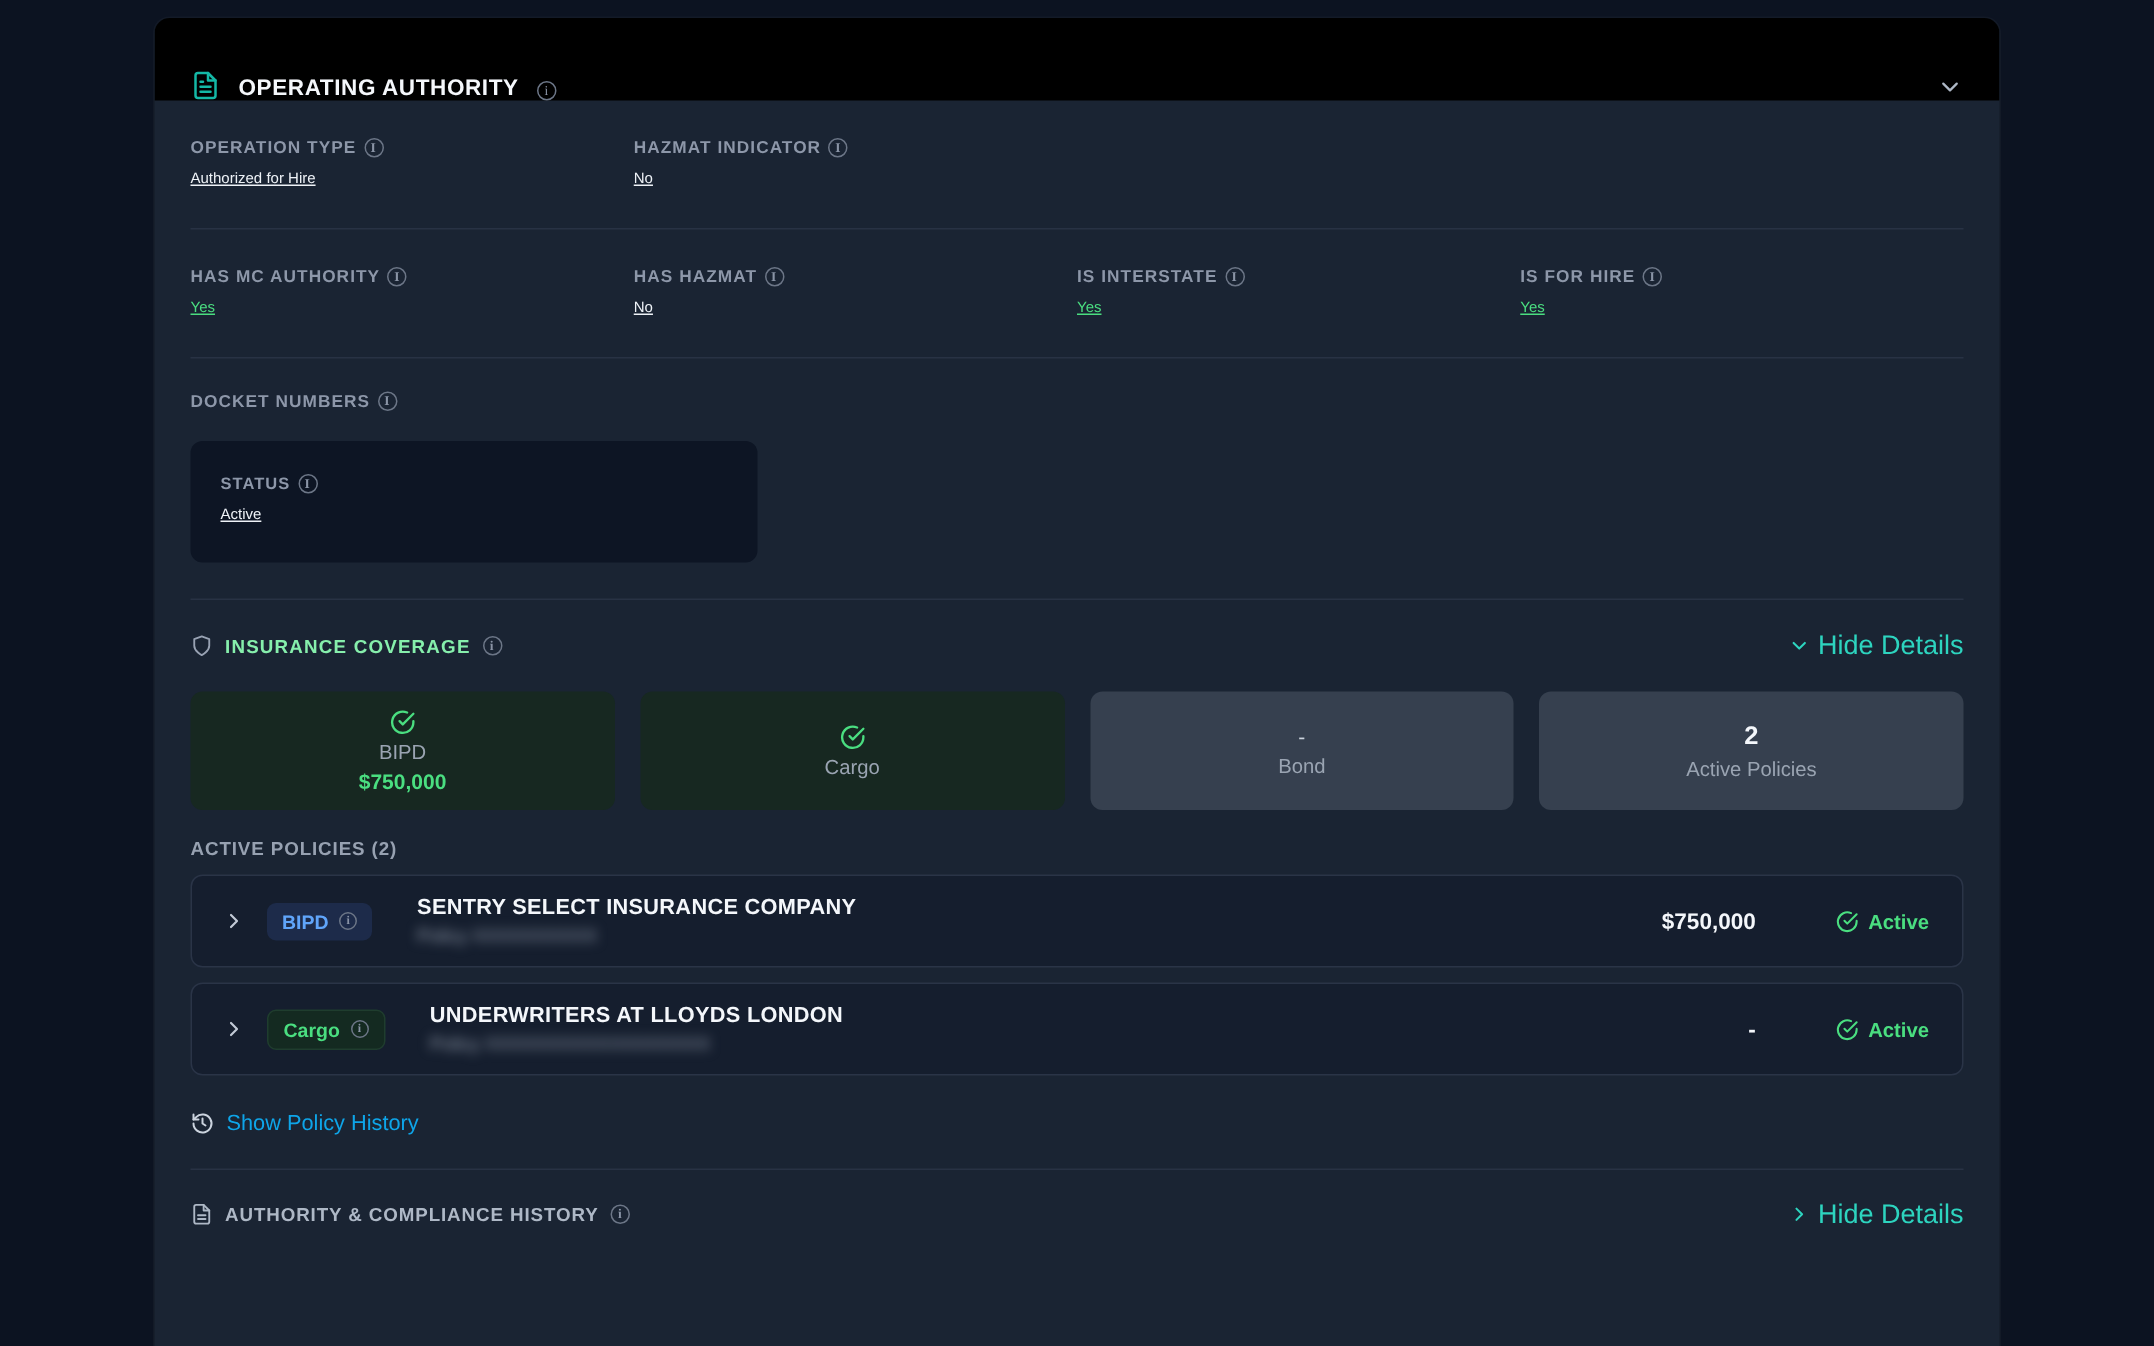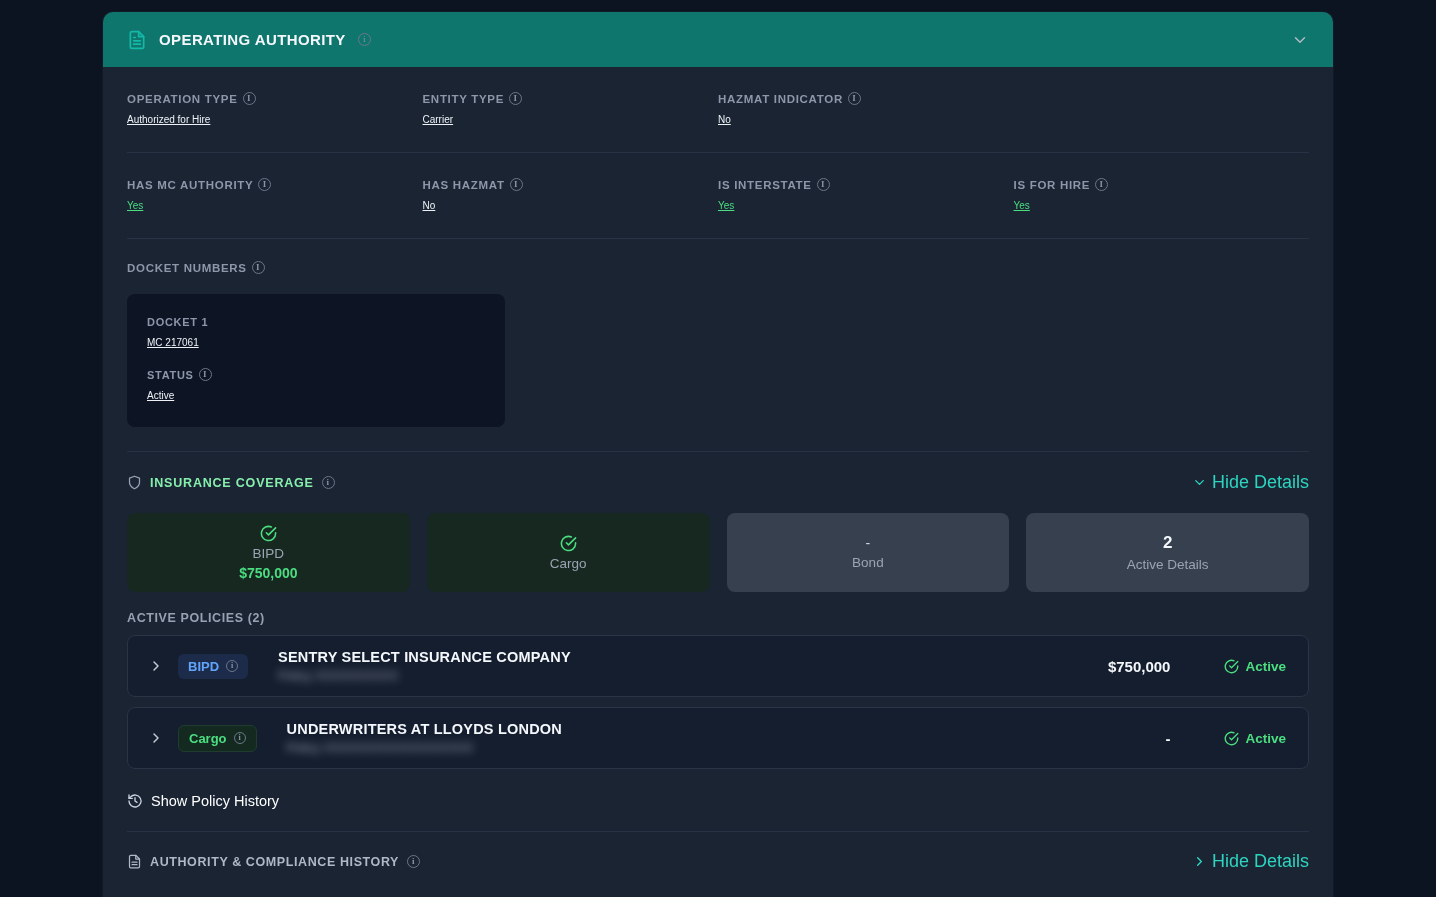--- a/index.html
+++ b/index.html
@@ -4,22 +4,22 @@
 <style>
   * { margin:0; padding:0; box-sizing:border-box; }
   html,body { width:1436px; height:897px; background:#0c1321; overflow:hidden;
               font-family:"Liberation Sans", sans-serif; }
 
   .panel { position:absolute; left:103px; top:12px; width:1230px; height:930px;
            background:#1a2433; border-radius:10px; overflow:hidden;
            box-shadow:0 0 0 1px rgba(255,255,255,0.03); }
 
   
-  .panel-header { display:flex; align-items:center; gap:12px; height:55px;
-                  background:#0f766e; padding:0 24px; }
+  .panel-header { display:flex; align-items:flex-end; gap:12px; height:55px;
+                  background:#000000; padding:0 24px; }
   .panel-header .title { color:#f4f7fb; font-size:15px; font-weight:700; letter-spacing:.4px; }
   .spacer { flex:1; }
 
   .body { padding:0 24px; }
 
   
   .info-i { display:inline-flex; align-items:center; justify-content:center;
             width:13px; height:13px; border:1px solid #6c7避687; border:1px solid #6c7687;
             border-radius:50%; color:#8a94a6; font-size:9px; line-height:1;
             font-family:"Liberation Serif", serif; flex:0 0 auto; }
@@ -68,21 +68,21 @@
   .badge.greenb{ background:#142a21; color:#4ade80; border:1px solid #1f3d2e; }
   .badge .info-i { width:12px; height:12px; font-size:8px; }
   .policy-main { margin-left:30px; flex:1; min-width:0; }
   .policy-name { color:#f4f7fb; font-size:14.5px; font-weight:700; letter-spacing:.2px; }
   .policy-num { margin-top:4px; color:#939cab; font-size:12.5px; filter:blur(4px);
                 width:fit-content; }
   .policy-amount { color:#f4f7fb; font-size:15px; font-weight:700; margin-right:54px; }
   .status-badge { display:inline-flex; align-items:center; gap:6px; color:#4ade80;
                   font-size:13.5px; font-weight:600; flex:0 0 auto; }
 
-  .history-link { display:flex; align-items:center; gap:8px; color:#ffffff; font-size:14.5px;
+  .history-link { display:flex; align-items:center; gap:8px; color:#0ea5e9; font-size:14.5px;
                   padding:24px 0 22px 0; cursor:pointer; }
 
   
   .footer-row { display:flex; align-items:center; padding:19px 0 20px 0; }
   .footer-title { display:flex; align-items:center; gap:8px; color:#aeb8c6; font-size:12.5px;
                   font-weight:700; letter-spacing:.6px; }
 
   svg { display:block; }
 </style>
 </head>
@@ -115,27 +115,20 @@
     <div class="field-grid">
       <div>
         <div class="lbl">
             <span>OPERATION TYPE</span>
             <span class="info-i"></span>
           </div>
         <div class="val">Authorized for Hire</div>
       </div>
       <div>
         <div class="lbl">
-            <span>ENTITY TYPE</span>
-            <span class="info-i"></span>
-          </div>
-        <div class="val">Carrier</div>
-      </div>
-      <div>
-        <div class="lbl">
             <span>HAZMAT INDICATOR</span>
             <span class="info-i"></span>
           </div>
         <div class="val">No</div>
       </div>
     </div>
 
     <div class="divider"></div>
 
     <div class="field-grid">
@@ -170,26 +163,20 @@
     </div>
 
     <div class="divider"></div>
 
     <div class="docket-section">
       <div class="lbl">
           <span>DOCKET NUMBERS</span>
           <span class="info-i"></span>
         </div>
       <div class="docket-card">
-        <div class="group">
-          <div class="lbl">
-              <span>DOCKET 1</span>
-            </div>
-          <div class="val">MC 217061</div>
-        </div>
         <div class="group">
           <div class="lbl">
               <span>STATUS</span>
               <span class="info-i"></span>
             </div>
           <div class="val">Active</div>
         </div>
       </div>
     </div>
 
@@ -234,21 +221,21 @@
               </svg>
           </span>
           <span class="cov-label">Cargo</span>
         </div>
         <div class="cov-card neutral">
           <span class="cov-top">-</span>
           <span class="cov-label">Bond</span>
         </div>
         <div class="cov-card neutral">
           <span class="cov-count">2</span>
-          <span class="cov-label">Active Details</span>
+          <span class="cov-label">Active Policies</span>
         </div>
       </div>
 
       <div class="ap-label">ACTIVE POLICIES (2)</div>
 
       <div class="policy-row">
         <span class="chev">
           <svg width="16" height="16" viewBox="0 0 24 24" fill="none" stroke="#c2cad6" stroke-width="2.2" stroke-linecap="round" stroke-linejoin="round">
               <polyline points="9 18 15 12 9 6"></polyline>
             </svg>

